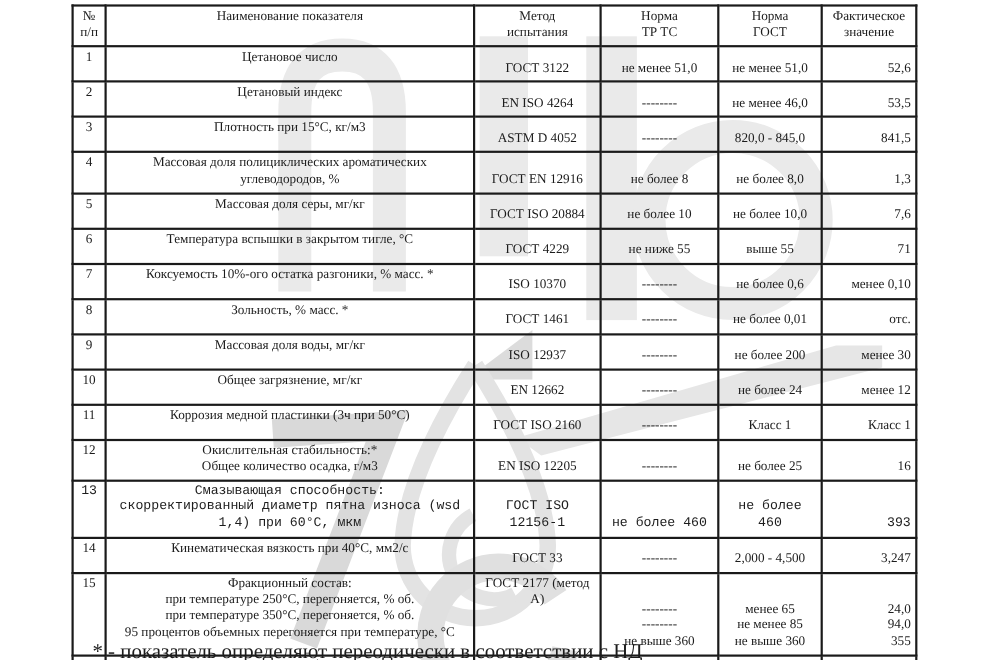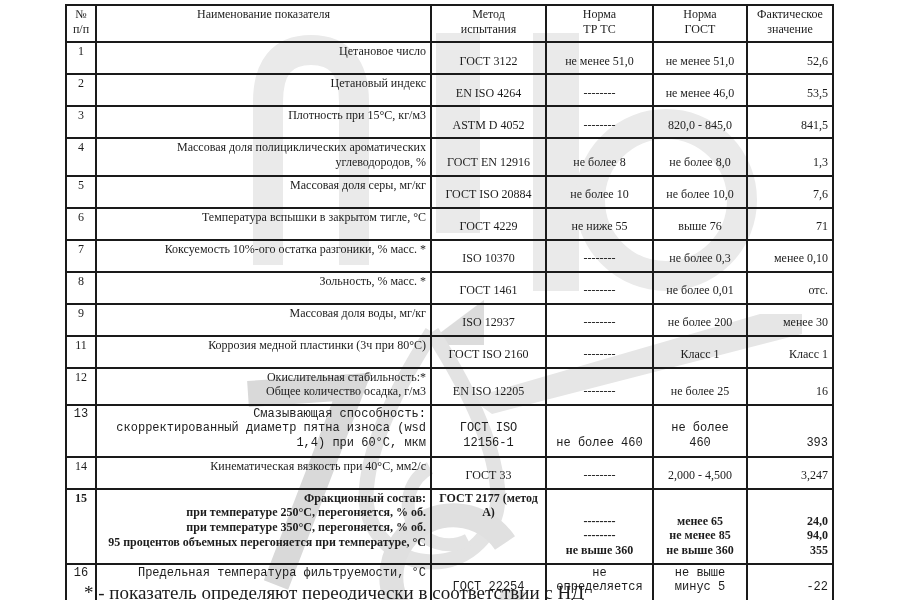--- a/index.html
+++ b/index.html
@@ -17,25 +17,25 @@
   }
   table.spec td{
     border:2px solid #1a1a1a;
     padding:1px 4px 5px 4px;
     white-space:pre-line;
     overflow:hidden;
     font-size:12px;line-height:1.22;
   }
   td.hd{vertical-align:top;text-align:center;font-size:12.5px;padding-top:3px;}
   td.num{vertical-align:top;text-align:center;font-size:12.5px;}
-  td.name{vertical-align:top;text-align:right;font-size:11.5px;}
+  td.name{vertical-align:top;text-align:center;font-size:11.5px;}
   td.mid{vertical-align:bottom;text-align:center;}
   td.fact{vertical-align:bottom;text-align:right;font-size:13.5px;}
   td.top{vertical-align:top;}
-  tr.h32{height:32px;} tr.h30{height:30px;font-family:Liberation Mono, monospace;} tr.h67{height:75px;font-weight:bold;}
+  tr.h32{height:32px;} tr.h30{height:30px;font-family:Liberation Mono, monospace;} tr.h67{height:75px;}
   .footnote{
     position:absolute;left:84px;top:582px;z-index:1;
     font-size:19px;white-space:nowrap;
   }
 </style>
 </head>
 <body>
 
 <div class="page">
 
@@ -122,50 +122,58 @@
         <td class="mid">ГОСТ ISO 20884</td>
         <td class="mid">не более 10</td>
         <td class="mid">не более 10,0</td>
         <td class="fact">7,6</td>
       </tr>
       <tr class="h32">
         <td class="num">6</td>
         <td class="name">Температура вспышки в закрытом тигле, °С</td>
         <td class="mid">ГОСТ 4229</td>
         <td class="mid">не ниже 55</td>
-        <td class="mid">выше 76</td>
+        <td class="mid">выше 55</td>
         <td class="fact">71</td>
       </tr>
       <tr class="h32">
         <td class="num">7</td>
         <td class="name">Коксуемость 10%-ого остатка разгоники, % масс. *</td>
         <td class="mid">ISO 10370</td>
         <td class="mid">--------</td>
-        <td class="mid">не более 0,3</td>
+        <td class="mid">не более 0,6</td>
         <td class="fact">менее 0,10</td>
       </tr>
       <tr class="h32">
         <td class="num">8</td>
         <td class="name">Зольность, % масс. *</td>
         <td class="mid">ГОСТ 1461</td>
         <td class="mid">--------</td>
         <td class="mid">не более 0,01</td>
         <td class="fact">отс.</td>
       </tr>
       <tr class="h32">
         <td class="num">9</td>
         <td class="name">Массовая доля воды, мг/кг</td>
         <td class="mid">ISO 12937</td>
         <td class="mid">--------</td>
         <td class="mid">не более 200</td>
         <td class="fact">менее 30</td>
       </tr>
       <tr class="h32">
+        <td class="num">10</td>
+        <td class="name">Общее загрязнение, мг/кг</td>
+        <td class="mid">EN 12662</td>
+        <td class="mid">--------</td>
+        <td class="mid">не более 24</td>
+        <td class="fact">менее 12</td>
+      </tr>
+      <tr class="h32">
         <td class="num">11</td>
-        <td class="name">Коррозия медной пластинки (3ч при 80°С)</td>
+        <td class="name">Коррозия медной пластинки (3ч при 50°С)</td>
         <td class="mid">ГОСТ ISO 2160</td>
         <td class="mid">--------</td>
         <td class="mid">Класс 1</td>
         <td class="fact">Класс 1</td>
       </tr>
       <tr class="h32">
         <td class="num">12</td>
         <td class="name">Окислительная стабильность:*
 Общее количество осадка, г/м3</td>
         <td class="mid">EN ISO 12205</td>

